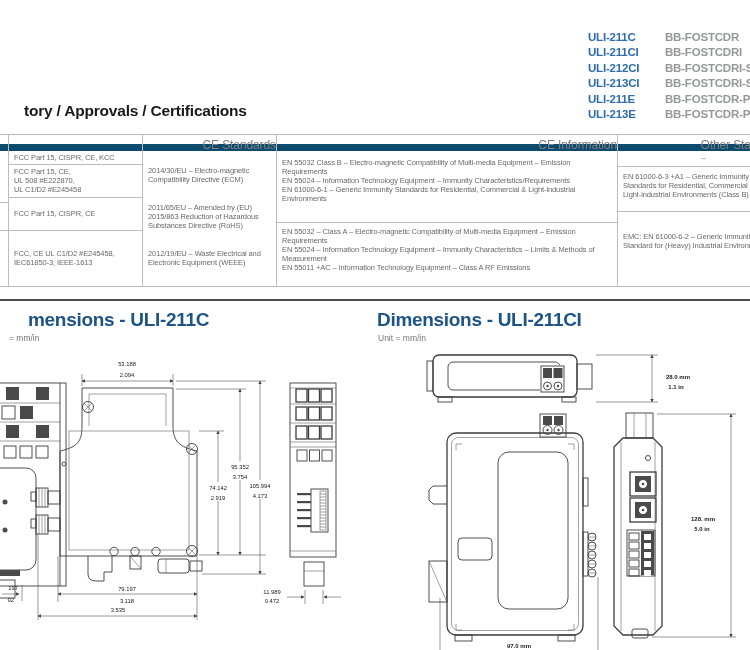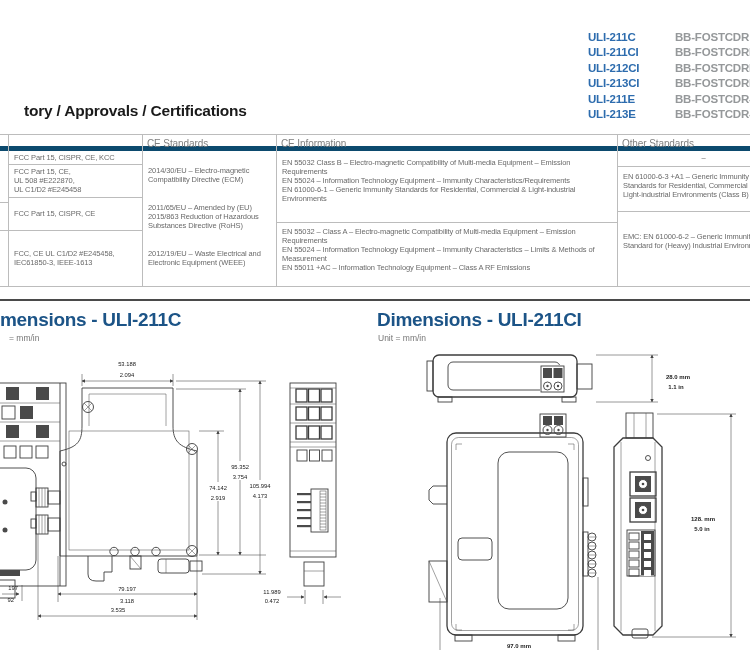--- a/index.html
+++ b/index.html
@@ -5,43 +5,43 @@
   * { margin:0; padding:0; box-sizing:border-box; }
   html,body { background:#fff; }
   .page {
     position:relative; width:750px; height:650px; overflow:hidden;
     background:#fff; font-family:"Liberation Sans", sans-serif;
   }
   
   .models { position:absolute; top:30px; left:588px; width:260px; }
   .model-row { display:flex; line-height:15.4px; font-size:11.5px; font-weight:bold; letter-spacing:-0.2px; }
   .model-row .mnum { width:71px; text-align:left; color:#2d6cae; }
-  .model-row .mpart { margin-left:16px; color:#95989a; white-space:nowrap; }
+  .model-row .mpart { margin-left:6px; color:#95989a; white-space:nowrap; }
   
   .cert-heading { position:absolute; top:102px; left:0; font-size:15.5px; font-weight:bold; color:#1a1a1a; letter-spacing:-0.2px; white-space:nowrap;margin-left:24px; }
   
   .cert-table { position:absolute; top:134px; left:-60px; width:852px; height:153px;
     border-top:1px solid #bcbcbc; border-bottom:1px solid #bcbcbc; display:flex; }
   .ccol { border-right:1px solid #bcbcbc; height:100%; }
-  .ccol .hd { height:16px; padding:3px 0 0 4px; font-size:10px; color:#7f7f7f; border-bottom:5px solid #0c4a6e; letter-spacing:-0.1px; }
+  .ccol .hd { height:16px; padding:3px 0 0 4px; font-size:12px; color:#7f7f7f; border-bottom:7px solid #0c4a6e; letter-spacing:-0.1px;text-align:right; }
   .cell { font-size:7.5px; line-height:9px; color:#6a6a6a; padding:2px 3px 0 5px; letter-spacing:-0.1px; white-space:pre-line; overflow:hidden; }
   .bline { border-bottom:1px solid #bcbcbc; }
   .col-stub { width:69px; }
   .col-fcc { width:134px; }
   .col-std { width:134px; }
   .col-dir { width:341px; }
   .col-oth { width:170px; }
   .col-std .cell p { margin:0 0 10px 0; }
   .dash-cell { text-align:center; }
   
   .rule { position:absolute; top:299px; left:0; width:750px; height:2px; background:#4a4a4a; }
   
   .dim-title { position:absolute; font-size:19px; font-weight:bold; color:#1c5487; letter-spacing:-0.3px; white-space:nowrap; }
   .dim-unit { position:absolute; font-size:8.5px; color:#767676; white-space:nowrap; }
-  #dimTitleL { top:309px; left:0; }
+  #dimTitleL { top:309px; left:0;padding-left:28px; }
   #dimUnitL  { top:333px; left:9px; }
   #dimTitleR { top:309px; left:377px; }
   #dimUnitR  { top:333px; left:378px; }
   svg.draw { position:absolute; overflow:hidden; }
   #drawL { top:345px; left:0; }
   #drawR { top:350px; left:395px; }
   svg .ol  { fill:none; stroke:#3d3d3d; stroke-width:0.9; }
   svg .ol2 { fill:none; stroke:#3d3d3d; stroke-width:1.3; }
   svg .thin{ fill:none; stroke:#555;    stroke-width:0.55; }
   svg .dk  { fill:#4a4a4a; stroke:none; }

